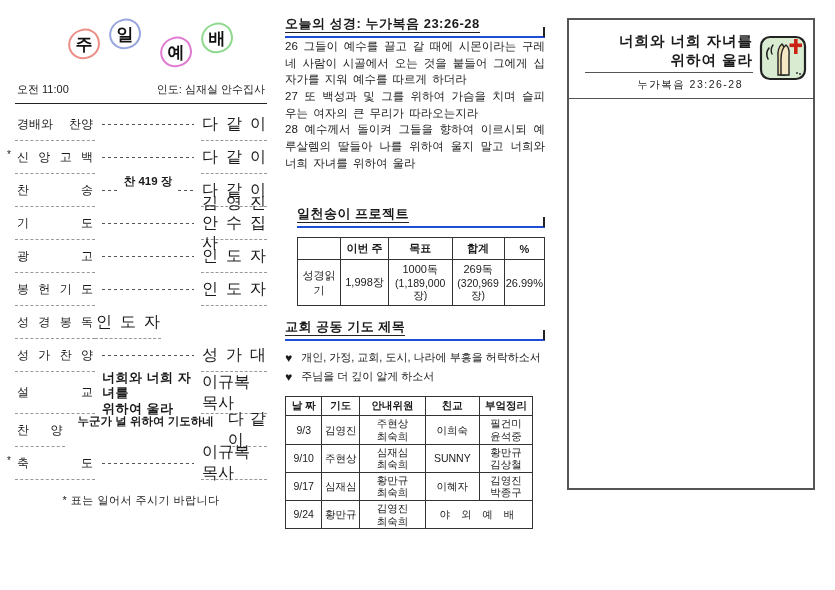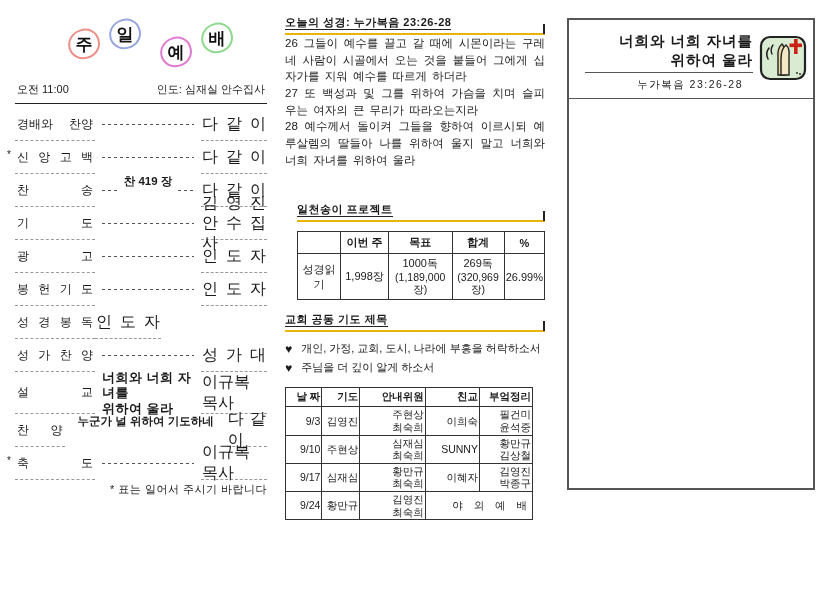--- a/index.html
+++ b/index.html
@@ -30,45 +30,45 @@
   .st { position:absolute; left:-8px; top:8px; font-size:10px; font-style:normal; }
   .om { flex:1; margin:0 7px; display:flex; justify-content:center; }
   .leader { flex:1; height:1px; align-self:center;
     background:repeating-linear-gradient(90deg,#555 0 3px,transparent 3px 6px); }
   .mtxt { font-size:11.5px; font-weight:bold; white-space:nowrap; margin:0 6px; }
   .serm { flex-direction:column; justify-content:center; line-height:1.2; }
   .serm b { font-size:13px; letter-spacing:0.5px; }
   .or { width:66px; display:flex; flex-direction:column; justify-content:center;
     font-size:16px; text-align:justify; text-align-last:justify; border-bottom:1px dashed #999; padding:0 1px;}
   .or.two span { display:block; line-height:1.25; }
-  .footnote { text-align:right; font-size:11px; margin-top:2px; letter-spacing:0.5px; }
+  .footnote { text-align:center; font-size:11px; margin-top:13px; letter-spacing:0.5px; }
 
   
   .mid { position:absolute; left:285px; top:15px; width:260px; }
-  .sec-head { font-weight:bold; font-size:11px; border-bottom:2px solid #eab308;
+  .sec-head { font-weight:bold; font-size:13px; border-bottom:2px solid #1d4ed8;
     padding-bottom:3px; position:relative; letter-spacing:0.5px; }
   .sec-head::after { content:""; position:absolute; right:0; bottom:-1px; width:2px; height:10px; background:#222; }
   .sec-head .ul { border-bottom:1px solid #222; padding-bottom:1px; }
   .verses { font-size:11.5px; line-height:1.45; text-align:justify;
     word-break:break-all; word-spacing:2px; }
   .verses p { margin:0; }
   .proj { margin-top:34px;padding-left:12px; }
   table { border-collapse:collapse; margin-top:9px; }
   .ptable { width:248px; }
   .ptable th,.ptable td { border:1px solid #333; text-align:center; font-size:11px; padding:2px 1px; }
   .ptable th { font-weight:bold; height:22px; }
   .ptable td { height:40px; }
   .sub { font-size:10.5px; }
   .pray { margin-top:12px; }
   .pray-items { margin-top:9px; }
   .pray-item { font-size:11px; margin:4px 0; display:flex; align-items:center; }
   .heart { font-size:12px; margin-right:9px; }
   .duty { margin-top:12px; }
   .dtable { width:248px; }
-  .dtable th,.dtable td { border:1px solid #333; text-align:right; font-size:10.5px; padding:1px;margin-top:22px; }
+  .dtable th,.dtable td { border:1px solid #333; text-align:center; font-size:10.5px; padding:1px;margin-top:22px; }
   .dtable th { height:19px; font-weight:bold; }
   .dtable td { height:26px; line-height:1.2; }
   .c-date { width:38px; } .c-pray { width:41px; } .c-ush { width:72px; } .c-fel { width:56px; } .c-kit { width:58px; }
   .outdoor { letter-spacing:4px; }
 
   
   .rbox { position:absolute; left:567px; top:18px; width:248px; height:472px;
     border:2px solid #555; background:#fff; }
   .rhead { display:flex; align-items:flex-start; padding:12px 6px 6px 10px;
     border-bottom:1.5px solid #555; height:79px; }

